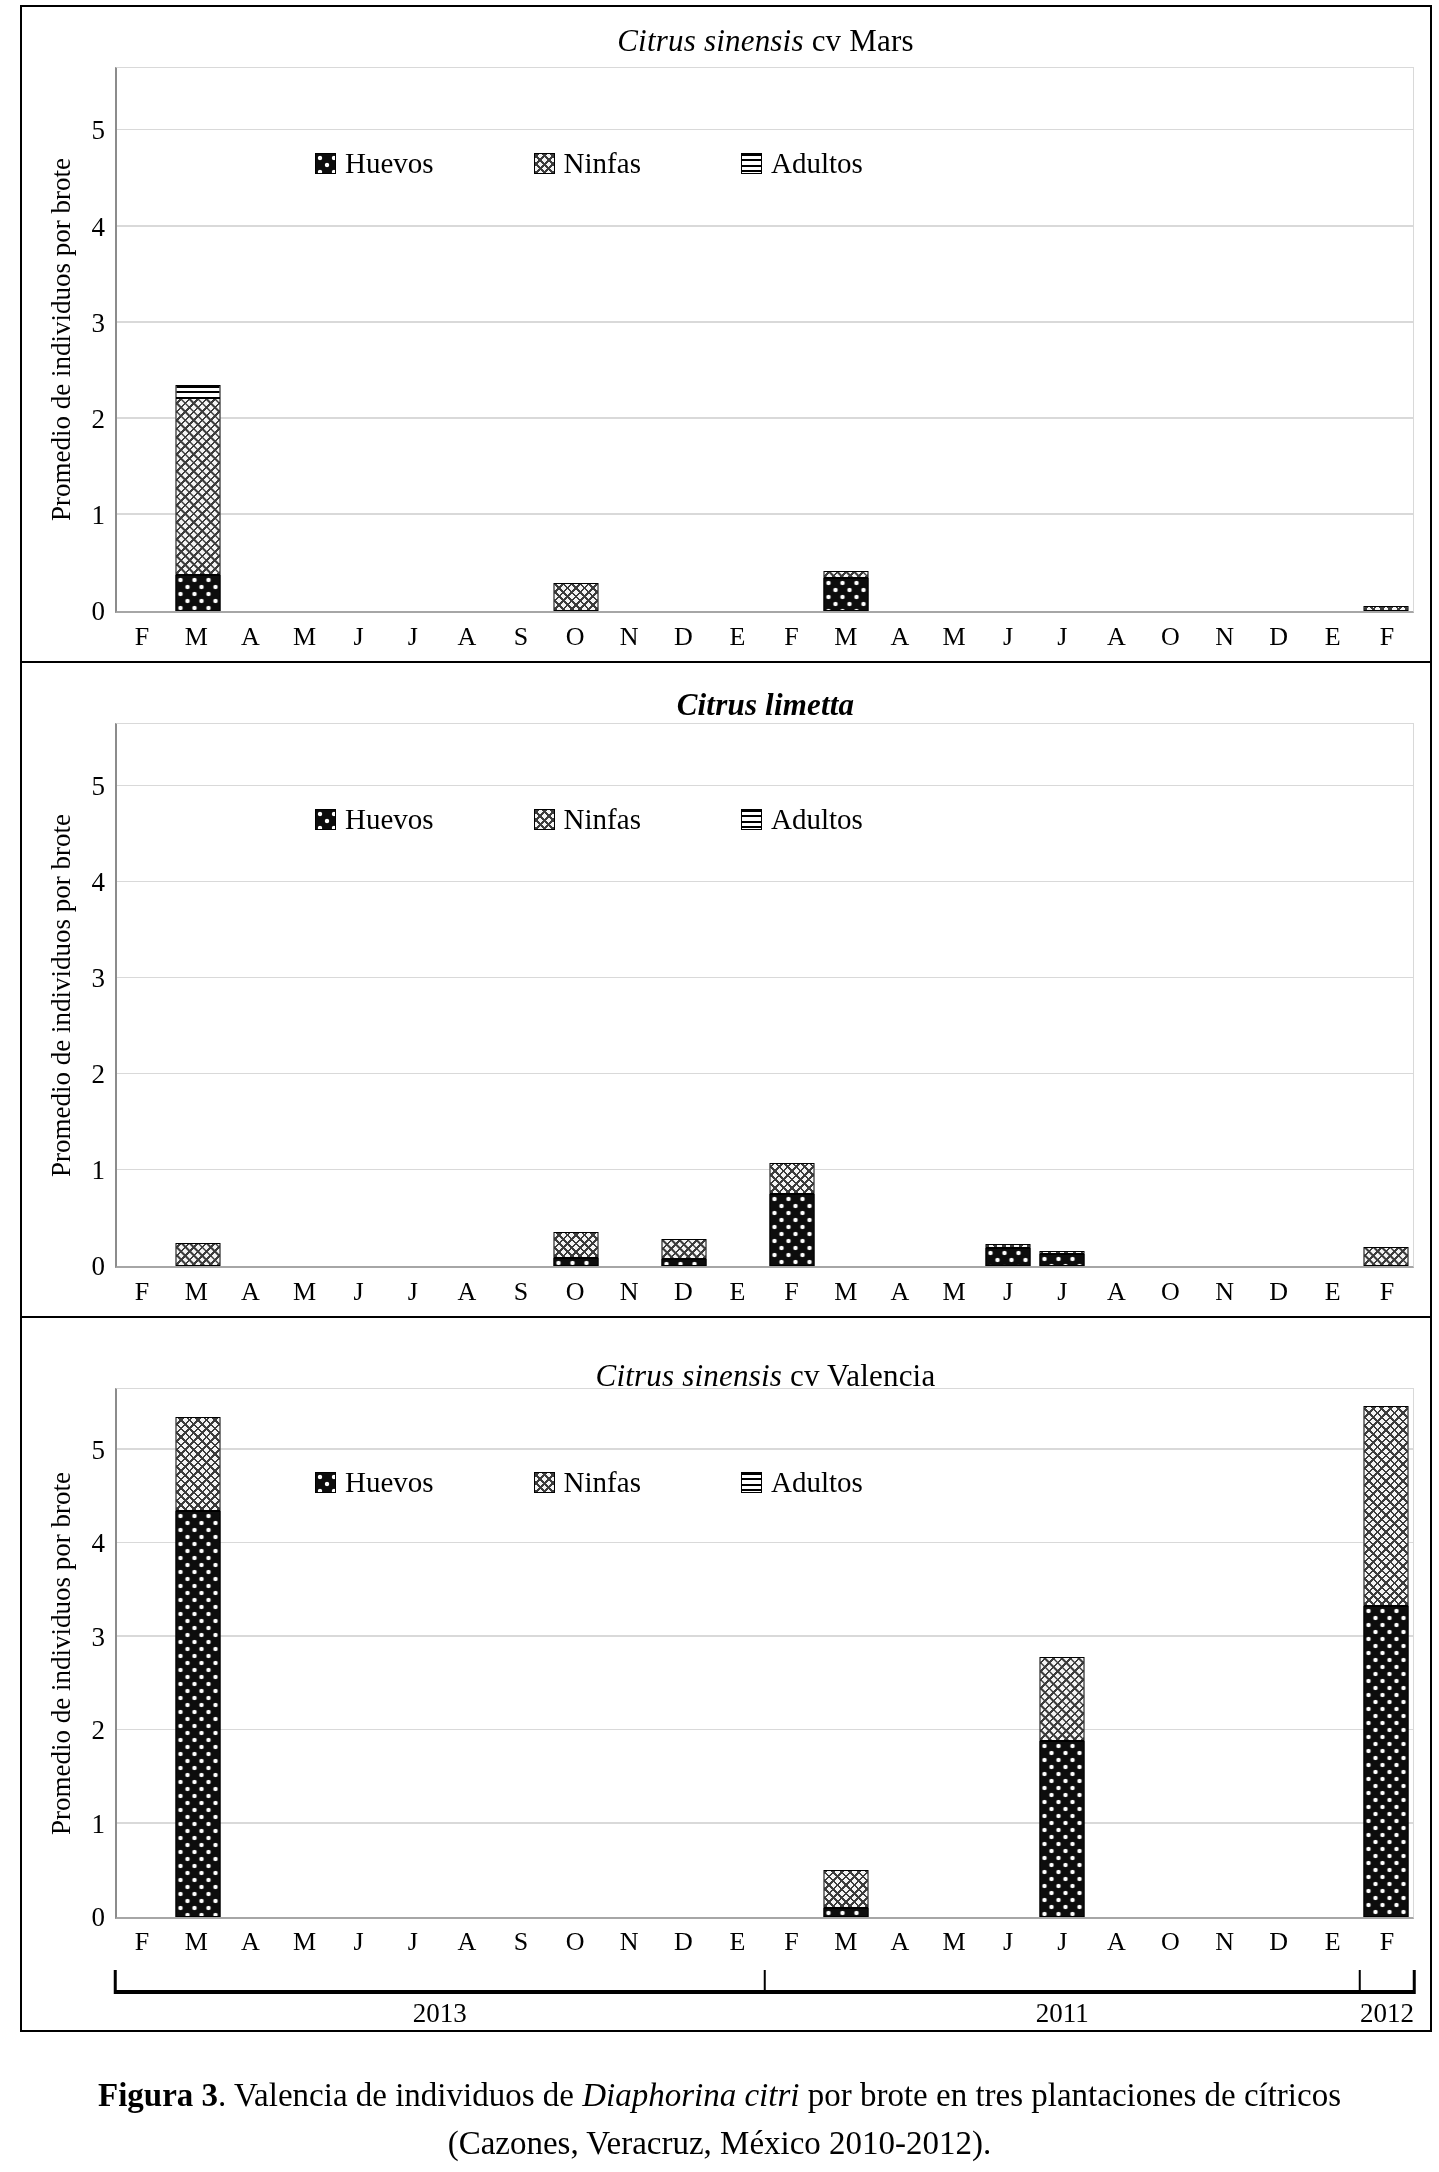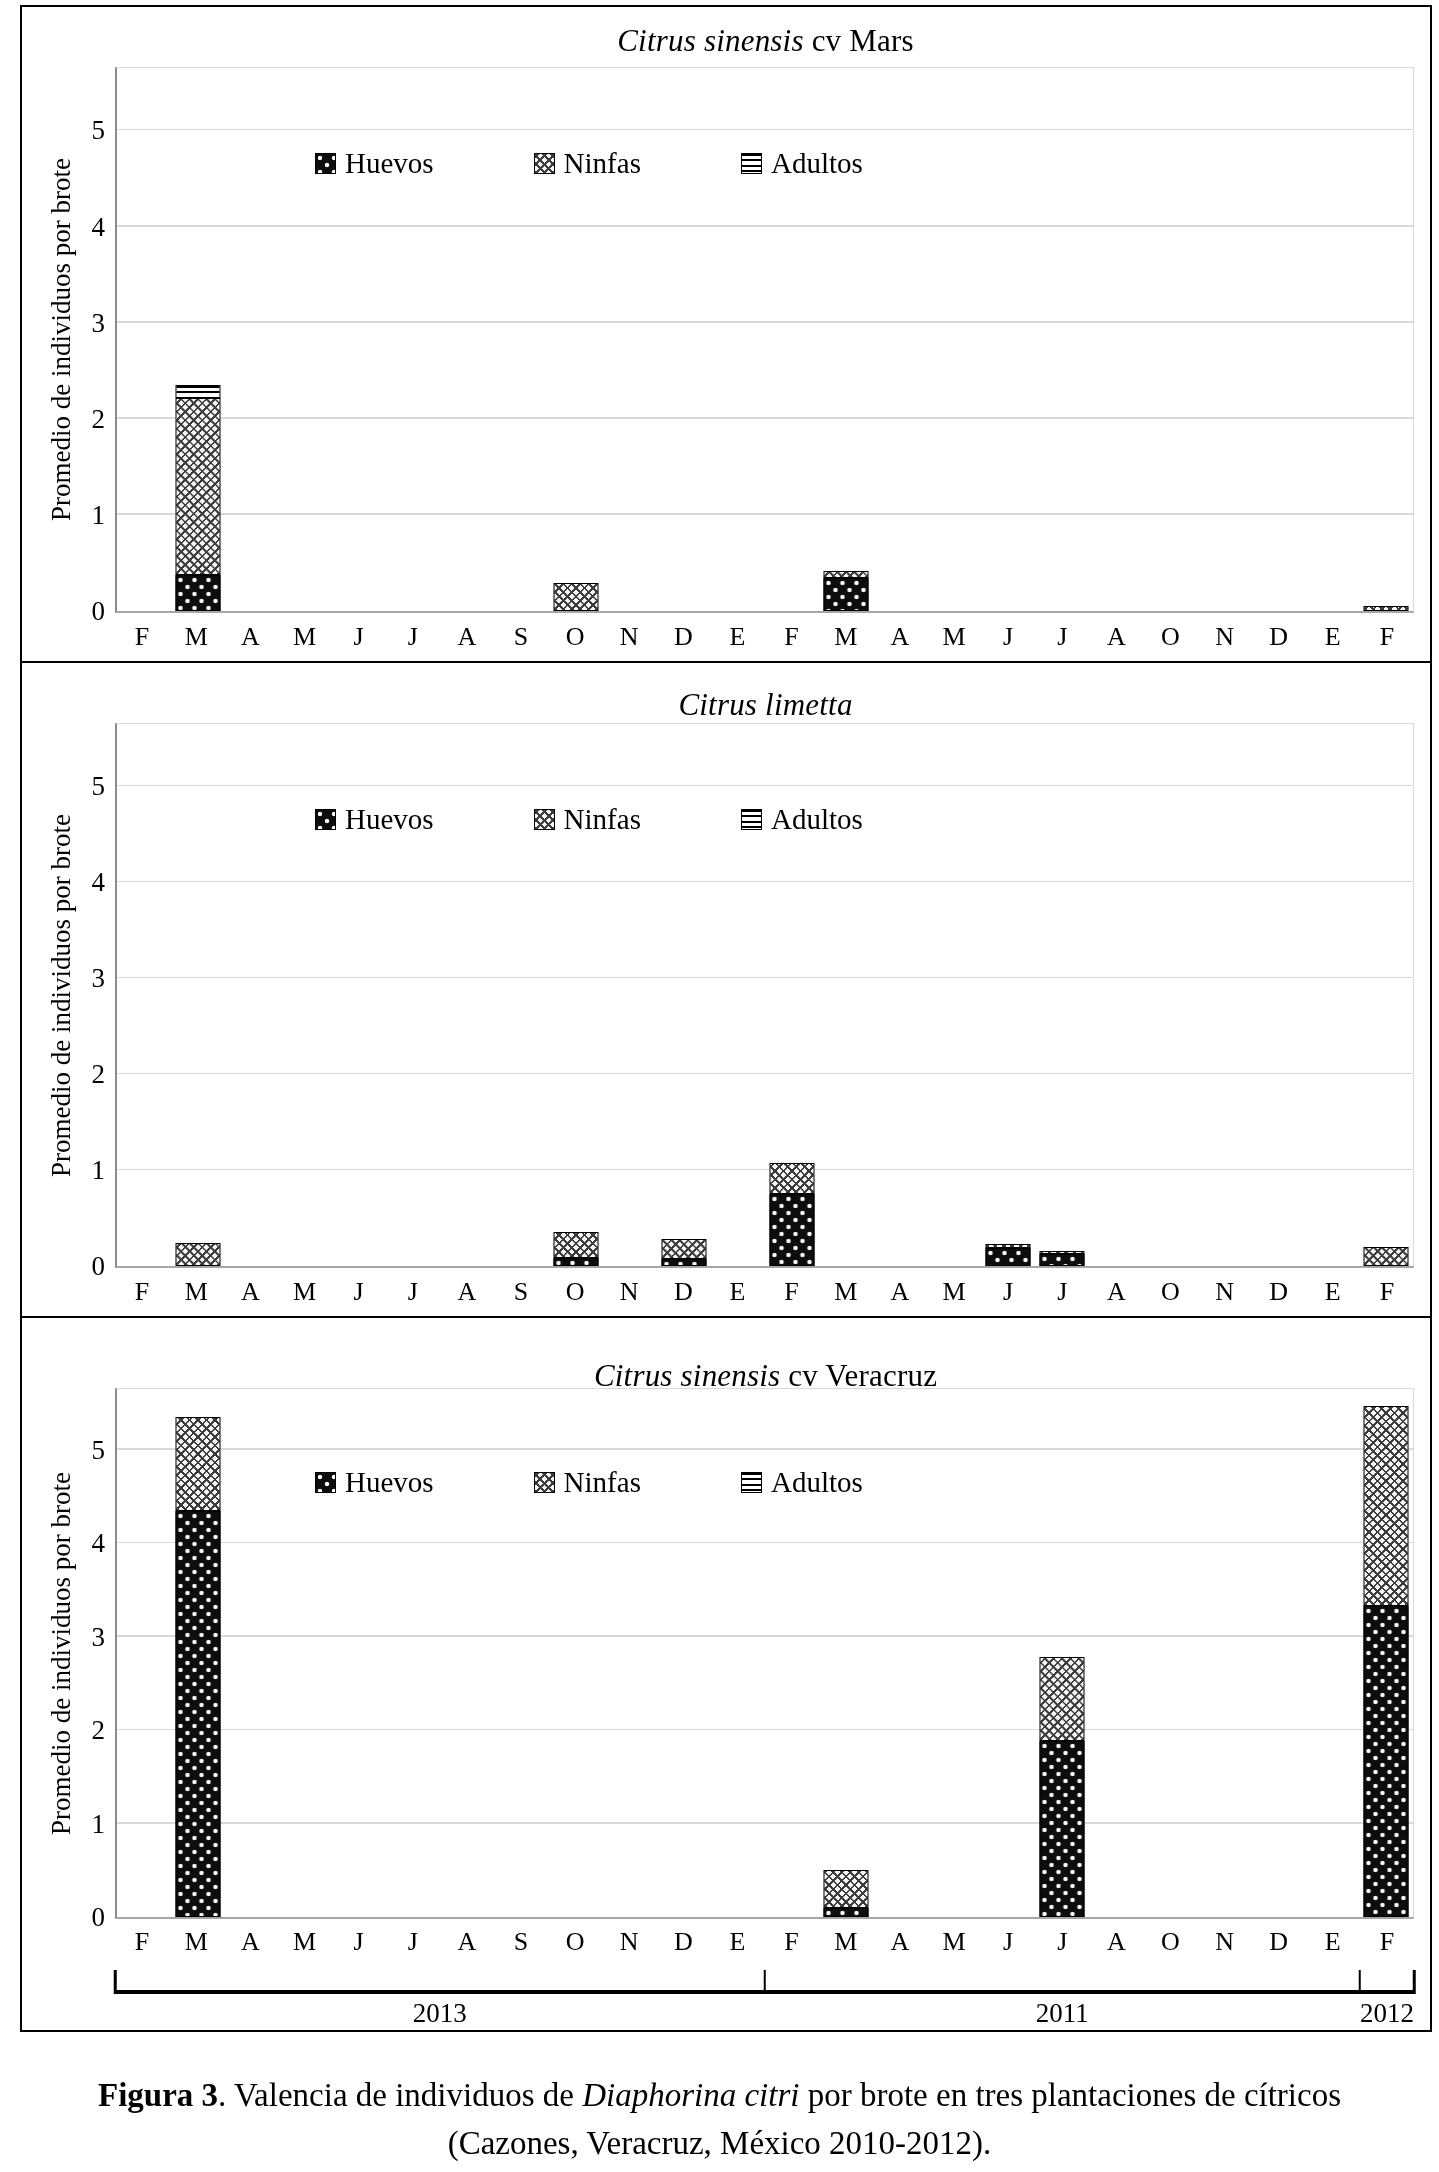--- a/index.html
+++ b/index.html
@@ -6,21 +6,21 @@
   body{width:1439px;height:2172px;position:relative;font-family:"Liberation Serif",serif;color:#000;overflow:hidden;}
 
   .figure-box{position:absolute;left:20px;top:5px;width:1412px;height:2027px;border:2px solid #000;box-sizing:border-box;background:#fff;}
   .panel{position:relative;width:100%;box-sizing:border-box;}
   .panel-1{height:656px;border-bottom:2px solid #000;}
   .panel-2{height:655px;border-bottom:2px solid #000;}
   .panel-3{height:712px;}
 
   .chart-title{position:absolute;left:93px;right:14px;text-align:center;font-size:31px;letter-spacing:.2px;}
   .panel-1 .chart-title{top:16px;}
-  .panel-2 .chart-title{top:24px;}
+  .panel-2 .chart-title{top:24px;font-weight:bold;}
   .panel-3 .chart-title{top:40px;}
   .chart-title .t-italic{font-style:italic;}
 
   .ylabel{position:absolute;left:24px;writing-mode:vertical-rl;transform:rotate(180deg);font-size:27px;white-space:nowrap;display:flex;align-items:center;justify-content:center;}
   .panel-1 .ylabel,.panel-2 .ylabel{top:60px;bottom:48px;}
   .panel-3 .ylabel{top:70px;bottom:111px;}
 
   .plot{position:absolute;left:93px;right:16px;background:#fff;border-top:1.5px solid #d9d9d9;border-right:1.5px solid #d9d9d9;border-left:2px solid #8c8c8c;border-bottom:2.5px solid #a6a6a6;box-sizing:border-box;}
   .panel-1 .plot,.panel-2 .plot{top:60px;bottom:48px;}
   .panel-3 .plot{top:70px;bottom:111px;}
@@ -186,21 +186,21 @@
         <div class="xcell">A</div>
         <div class="xcell">O</div>
         <div class="xcell">N</div>
         <div class="xcell">D</div>
         <div class="xcell">E</div>
         <div class="xcell">F</div>
       </div>
   </div>
 
   <div class="panel panel-3">
-    <div class="chart-title"><span class="t-italic">Citrus sinensis</span><span> cv Veracruz</span></div>
+    <div class="chart-title"><span class="t-italic">Citrus sinensis</span><span> cv Valencia</span></div>
     <div class="ylabel">Promedio de individuos  por brote</div>
     <div class="plot">
         <div class="ytick" style="bottom: 0%;">0</div>
         <div class="gridline" style="bottom: 17.6991%;"></div>
         <div class="ytick" style="bottom: 17.6991%;">1</div>
         <div class="gridline" style="bottom: 35.3982%;"></div>
         <div class="ytick" style="bottom: 35.3982%;">2</div>
         <div class="gridline" style="bottom: 53.0973%;"></div>
         <div class="ytick" style="bottom: 53.0973%;">3</div>
         <div class="gridline" style="bottom: 70.7965%;"></div>

